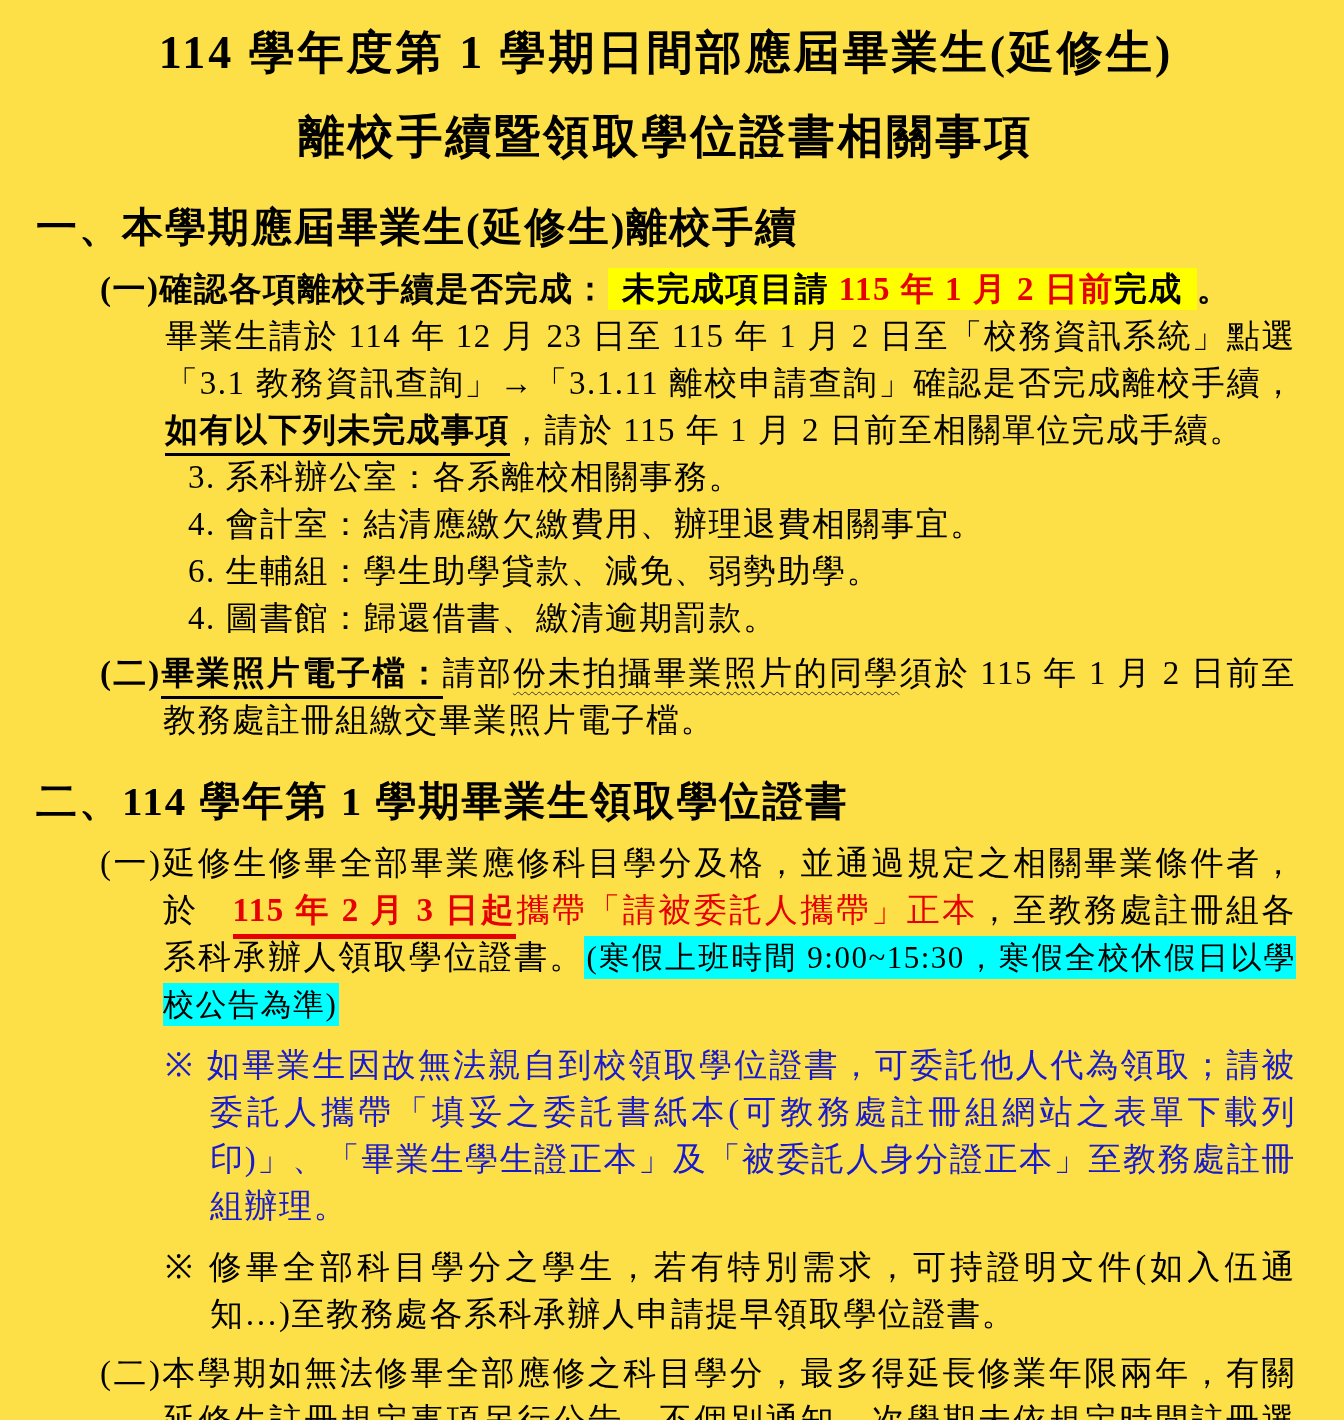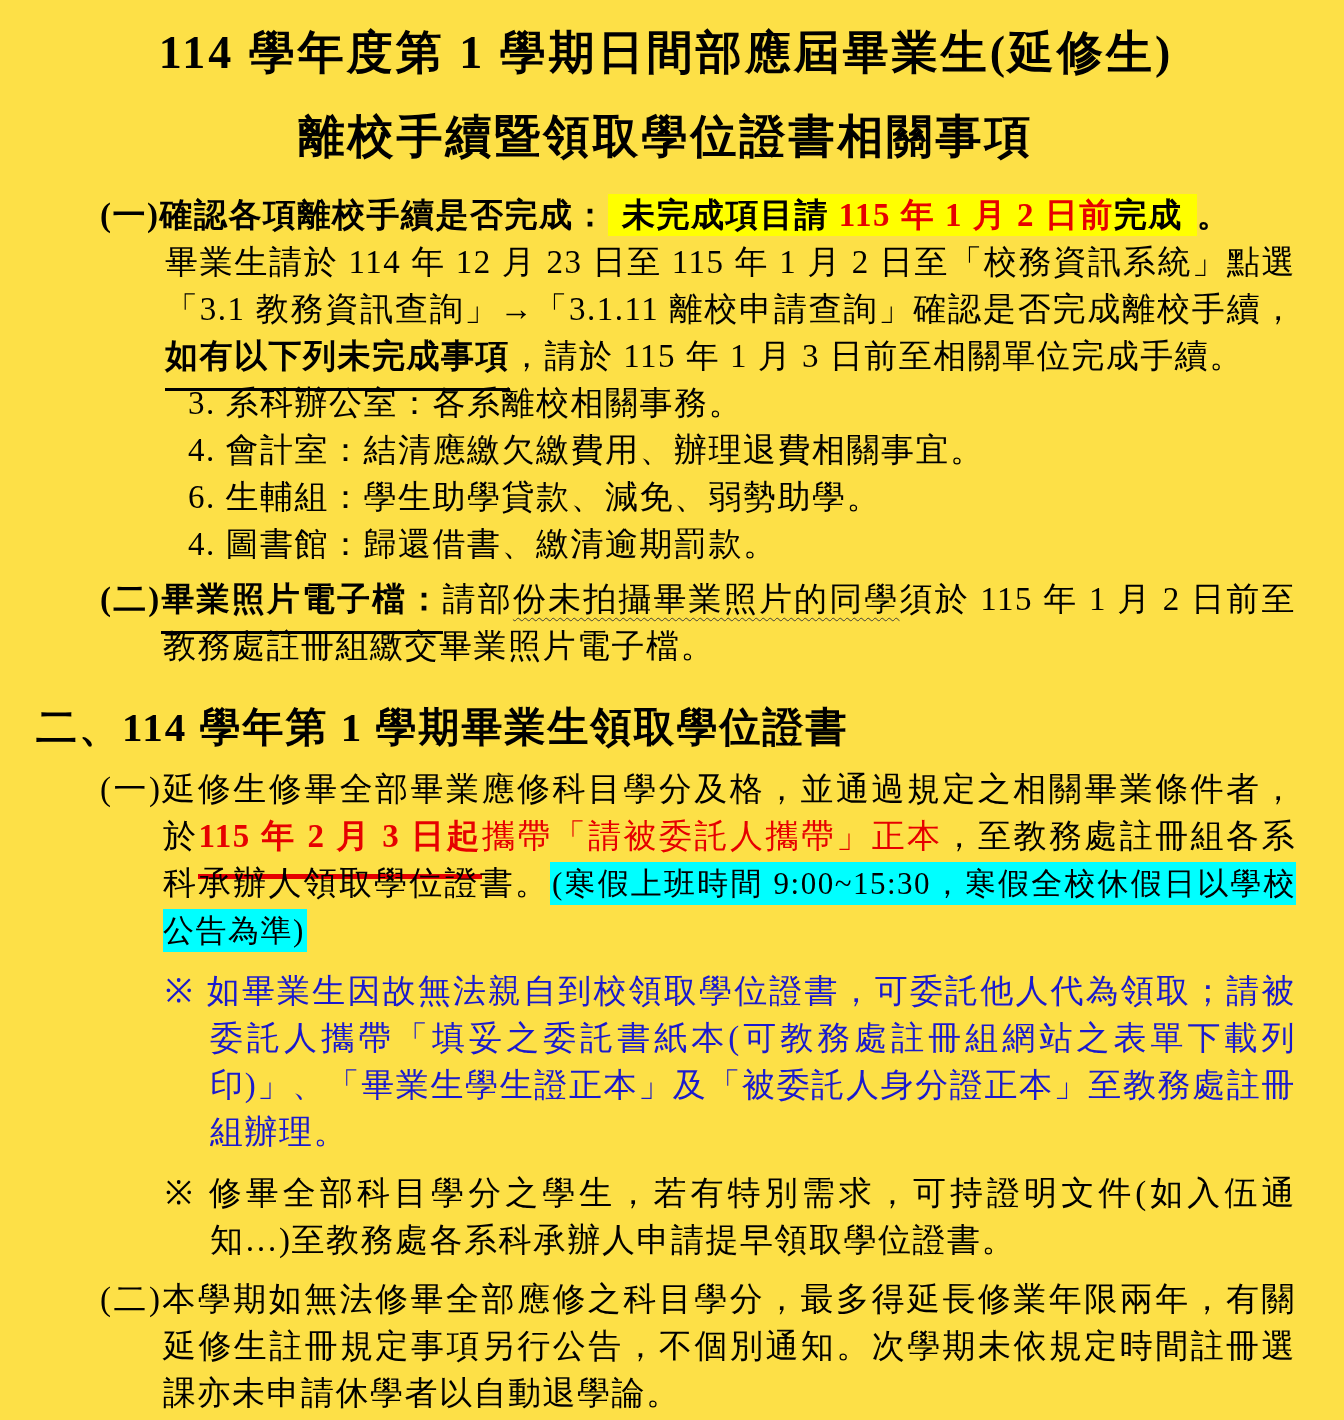--- a/index.html
+++ b/index.html
@@ -61,28 +61,29 @@
   }
   .note .marker {
     margin-right: 12px;
   }
   .gap-top    { margin-top: 8px; }
   .gap-top-sm { margin-top: 12px; }
   .bold { font-weight: bold; }
   .u-bold {
     font-weight: bold;
     border-bottom: 3px solid #000000;
-    padding-bottom: 14px;
+    padding-bottom: 5px;
   }
   .t-red { color: var(--red-accent, #e60000); }
   .red-u {
     color: var(--red-accent, #e60000);
     font-weight: bold;
     border-bottom: 5px solid var(--red-accent, #e60000);
-    padding-bottom: 20px;
+    padding-bottom: 6px;
+    margin-left: 34px;
   }
   .t-blue { color: var(--blue-note, #1a1acd); }
   .hl-yellow {
     background-color: var(--highlight-yellow, #ffff00);
     padding: 3px 14px;
   }
   .hl-cyan {
     background-color: var(--highlight-cyan, #00ffff);
     font-size: 31px;
     padding: 4px 2px;
@@ -96,24 +97,25 @@
   }
 </style>
 </head>
 <body>
 
 <div class="page">
 
   <div class="title">114 學年度第 1 學期日間部應屆畢業生(延修生)</div>
   <div class="title">離校手續暨領取學位證書相關事項</div>
 
+  <div class="heading first">一、本學期應屆畢業生(延修生)離校手續</div>
 
   <div class="item"><span class="bold">(一)</span><span class="bold">確認各項離校手續是否完成：</span><span class="hl-yellow"><span class="bold">未完成項目請 </span><span class="bold t-red">115 年 1 月 2 日前</span><span class="bold">完成</span></span><span class="bold">。</span></div>
 
-  <div class="sub-para"><span>畢業生請於 114 年 12 月 23 日至 115 年 1 月 2 日至「校務資訊系統」點選「3.1 教務資訊查詢」→「3.1.11 離校申請查詢」確認是否完成離校手續，</span><span class="u-bold">如有以下列未完成事項</span><span>，請於 115 年 1 月 3 日前至相關單位完成手續。</span></div>
+  <div class="sub-para"><span>畢業生請於 114 年 12 月 23 日至 115 年 1 月 2 日至「校務資訊系統」點選「3.1 教務資訊查詢」→「3.1.11 離校申請查詢」確認是否完成離校手續，</span><span class="u-bold">如有以下列未完成事項</span><span>，請於 115 年 1 月 2 日前至相關單位完成手續。</span></div>
 
   <div class="list">
     <div class="list-item">3. 系科辦公室：各系離校相關事務。</div>
     <div class="list-item">4. 會計室：結清應繳欠繳費用、辦理退費相關事宜。</div>
     <div class="list-item">6. 生輔組：學生助學貸款、減免、弱勢助學。</div>
     <div class="list-item">4. 圖書館：歸還借書、繳清逾期罰款。</div>
   </div>
 
   <div class="item gap-top"><span class="bold">(二)</span><span class="u-bold">畢業照片電子檔：</span><span>請部</span><span class="wavy">份未拍攝畢業照片的同學</span><span>須於 115 年 1 月 2 日前至教務處註冊組繳交畢業照片電子檔。</span></div>
 

